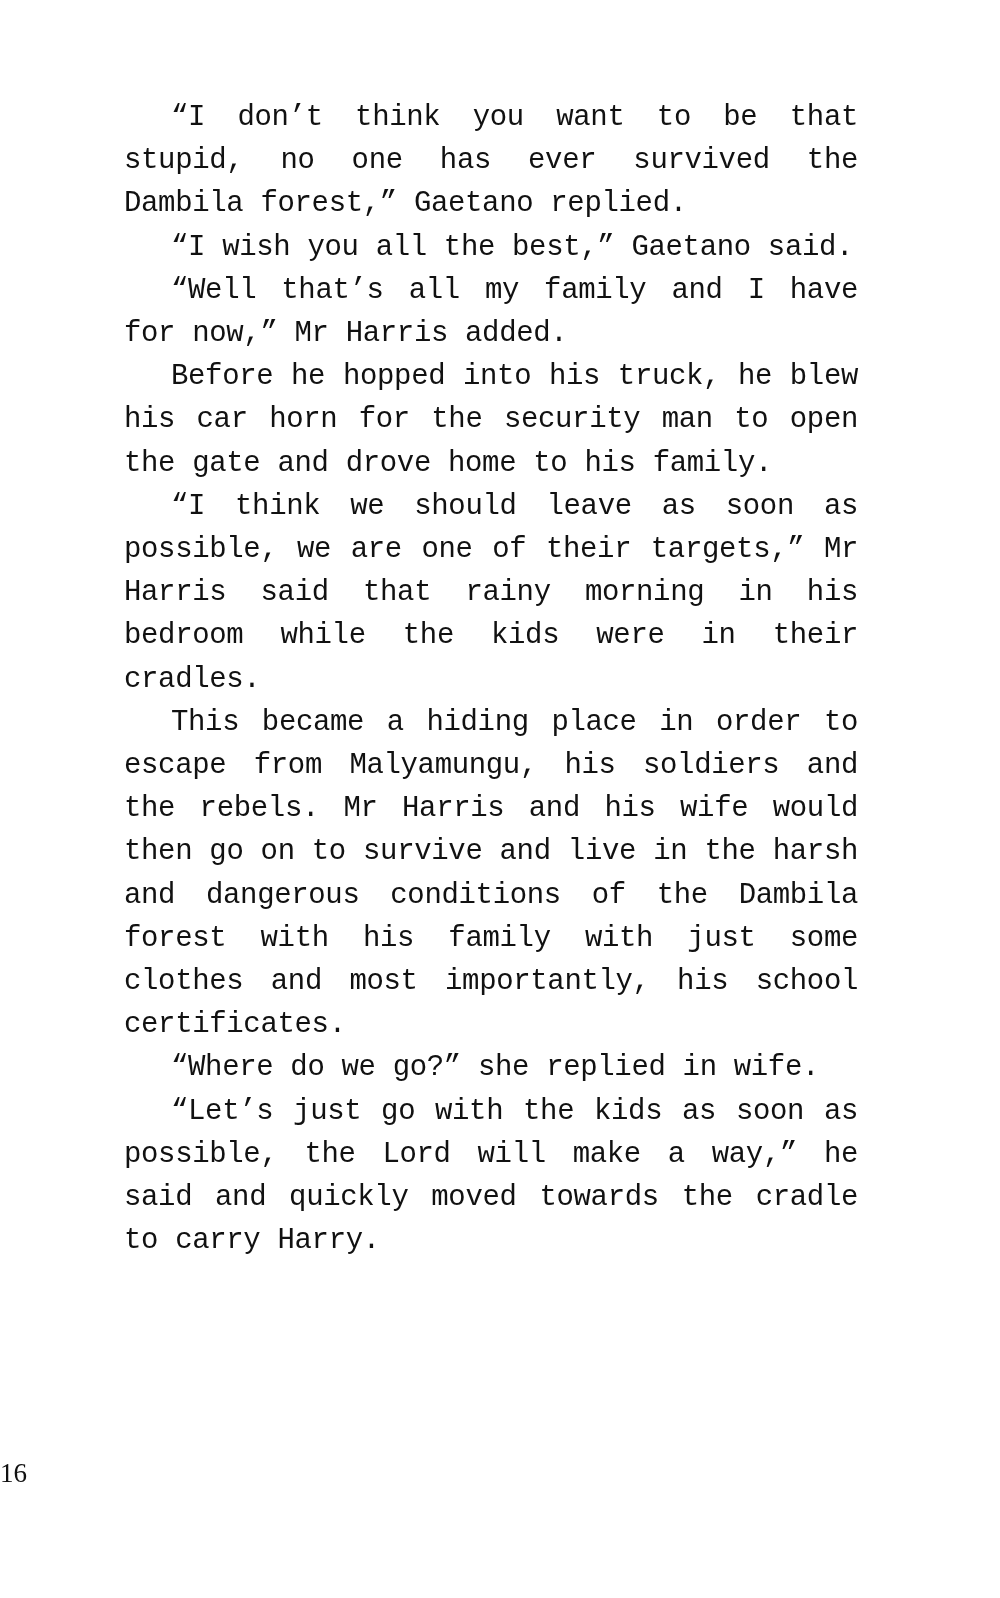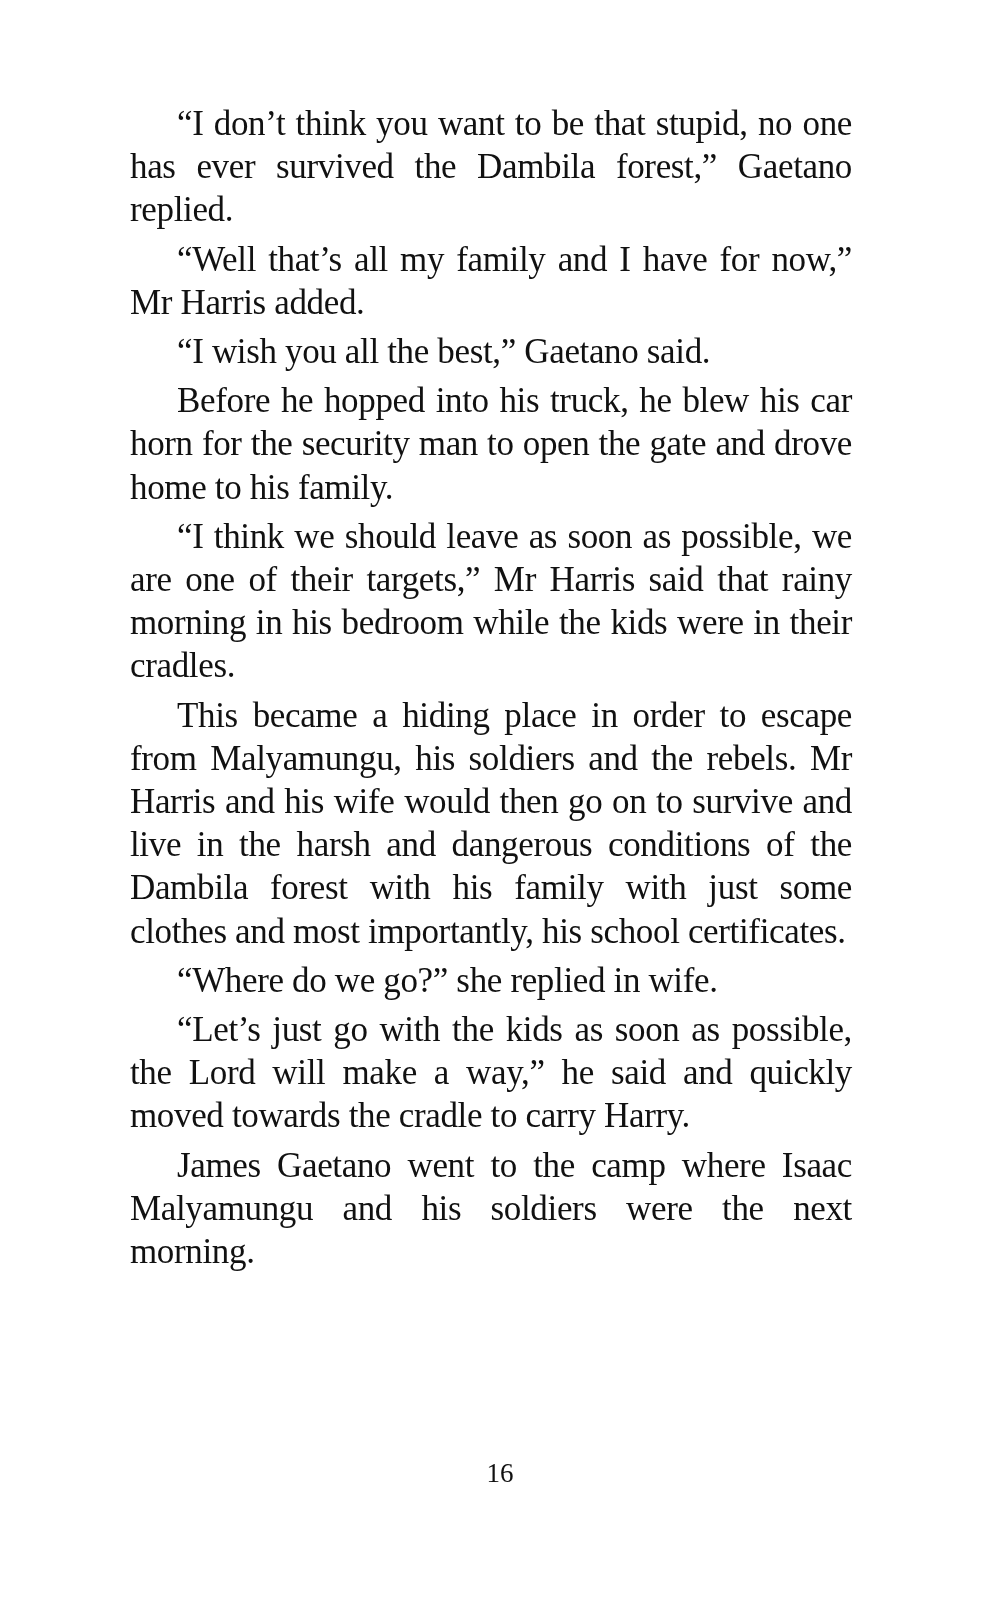--- a/index.html
+++ b/index.html
@@ -15,46 +15,45 @@
       font-family: "Liberation Serif", "DejaVu Serif", serif;
       color: #111111;
     }
     .page-body {
       position: absolute;
       left: 124px;
       top: 96px;
       width: 734px;
     }
     .para {
-      margin: 6px;
-      font-size: 35px;
+      margin: 0;
+      font-size: 29px;
       line-height: 43.2px;
       text-align: justify;
       text-indent: 47px;
       letter-spacing: -0.35px;
       word-spacing: 0px;
+      font-family: Liberation Mono, monospace;
     }
     .page-number {
       position: absolute;
       left: 0;
       width: 1000px;
       top: 1457px;
-      text-align: center;
       font-size: 27px;
       line-height: 32px;
     }
   </style>
 </head>
 <body>
 
 <div class="page-body">
   <p class="para">“I don’t think you want to be that stupid, no one has ever survived the Dambila forest,” Gaetano replied.</p>
+  <p class="para">“I wish you all the best,” Gaetano said.</p>
   <p class="para">“Well that’s all my family and I have for now,” Mr Harris added.</p>
-  <p class="para">“I wish you all the best,” Gaetano said.</p>
   <p class="para">Before he hopped into his truck, he blew his car horn for the security man to open the gate and drove home to his family.</p>
   <p class="para">“I think we should leave as soon as possible, we are one of their targets,” Mr Harris said that rainy morning in his bedroom while the kids were in their cradles.</p>
   <p class="para">This became a hiding place in order to escape from Malyamungu, his soldiers and the rebels. Mr Harris and his wife would then go on to survive and live in the harsh and dangerous conditions of the Dambila forest with his family with just some clothes and most importantly, his school certificates.</p>
   <p class="para">“Where do we go?” she replied in wife.</p>
   <p class="para">“Let’s just go with the kids as soon as possible, the Lord will make a way,” he said and quickly moved towards the cradle to carry Harry.</p>
-  <p class="para">James Gaetano went to the camp where Isaac Malyamungu and his soldiers were the next morning.</p>
 </div>
 
 <div class="page-number">16</div>
 
 </body></html>

